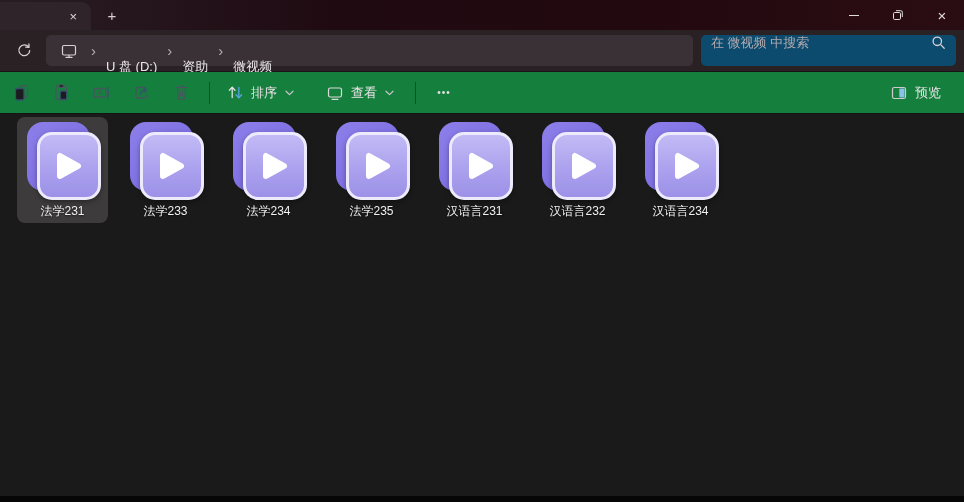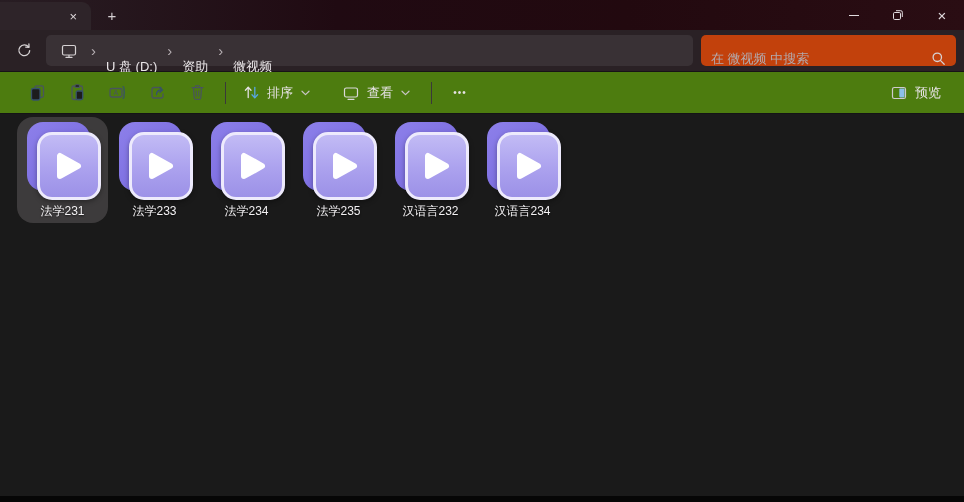--- a/index.html
+++ b/index.html
@@ -40,33 +40,33 @@
   .nav-refresh { width:46px; display:flex; align-items:center; justify-content:center; flex:0 0 auto; }
   .addressbar {
     flex:1 1 auto; height:31px; margin-right:8px;
     background:#393135; border-radius:5px;
     display:flex; align-items:center; padding:0 10px;
   }
   .crumb-icon { display:flex; align-items:center; margin:0 4px 0 4px; }
   .crumb-chevron { color:#b7b0b4; font-size:15px; padding:0 9px; line-height:1; }
   .crumb { color:#eae6e8; white-space:nowrap; padding:2px 1px;margin-top:32px; }
   .searchbox {
-    flex:0 0 255px; height:31px; background:#c2410c; border-radius:5px;
-    display:flex; align-items:flex-end; padding:0 10px;
+    flex:0 0 255px; height:31px; background:#0c4a6e; border-radius:5px;
+    display:flex; align-items:flex-start; padding:0 10px;
   }
   .searchbox input {
     flex:1; background:transparent; border:none; outline:none;
     color:#e8e2e5; font-size:13px; font-family:inherit;
   }
   .searchbox input::placeholder { color:#b3aaae; opacity:1; }
 
   
   .commandbar {
-    height:42px; flex:0 0 auto; background:#4d7c0f;
-    display:flex; align-items:center; padding:0 12px 0 17px;
+    height:42px; flex:0 0 auto; background:#15803d;
+    display:flex; align-items:center; padding:0 12px 0 1px;
     border-bottom:1px solid #141415;
   }
   .cmd-icon-btn {
     width:40px; height:32px; border-radius:4px;
     display:flex; align-items:center; justify-content:center; flex:0 0 auto;
   }
   .cmd-sep { width:1px; height:22px; background:#3a383a; margin:0 8px; flex:0 0 auto; }
   .cmd-btn {
     height:32px; border-radius:4px; display:flex; align-items:center;
     padding:0 9px; gap:7px; color:#e6e2e4; flex:0 0 auto;
@@ -75,21 +75,21 @@
   .cmd-more { font-size:10px; letter-spacing:1px; color:#e6e2e4; }
   .cmd-spacer { flex:1 1 auto; }
   .preview-btn { margin-right:2px;text-align:right; }
 
   
   .content {
     flex:1 1 auto; background:#1a1a1a; position:relative;
     padding:3px 0 0 17px; display:flex; align-items:flex-start;
   }
   .file {
-    width:91px; height:106px; margin-right:1px; border-radius:16px;
+    width:91px; height:106px; margin-right:12px; border-radius:8px;
     display:flex; flex-direction:column; align-items:center; flex:0 0 auto;
   }
   .file.selected { background:#3d3b3c; }
   .ficon { position:relative; width:78px; height:80px; margin-top:4px; flex:0 0 auto; }
   .ficon .back {
     position:absolute; left:3px; top:1px; width:63px; height:69px; border-radius:16px;
     background:linear-gradient(135deg,#8d80ea 0%,#7465dc 100%);
   }
   .ficon .front {
     position:absolute; left:13px; top:11px; width:64px; height:68px; border-radius:15px;
@@ -294,20 +294,31 @@
           <div class="front">
         <svg width="26" height="28" viewBox="0 0 26 28">
               <polygon points="4,4 4,24 22,14" fill="#fff" stroke="#fff" stroke-width="6" stroke-linejoin="round"></polygon>
             </svg>
       </div>
         </div>
       <div class="flabel">法学235</div>
     </div>
 
 
+    <div class="file">
+      <div class="ficon">
+          <div class="back"></div>
+          <div class="front">
+        <svg width="26" height="28" viewBox="0 0 26 28">
+              <polygon points="4,4 4,24 22,14" fill="#fff" stroke="#fff" stroke-width="6" stroke-linejoin="round"></polygon>
+            </svg>
+      </div>
+        </div>
+      <div class="flabel">汉语言231</div>
+    </div>
 
     <div class="file">
       <div class="ficon">
           <div class="back"></div>
           <div class="front">
         <svg width="26" height="28" viewBox="0 0 26 28">
               <polygon points="4,4 4,24 22,14" fill="#fff" stroke="#fff" stroke-width="6" stroke-linejoin="round"></polygon>
             </svg>
       </div>
         </div>

